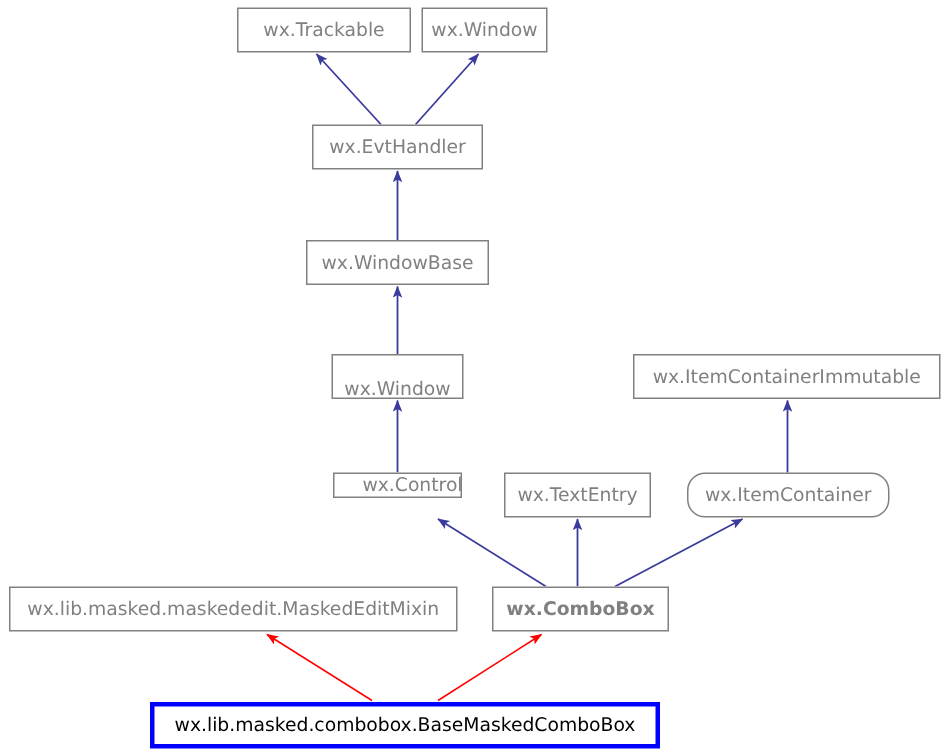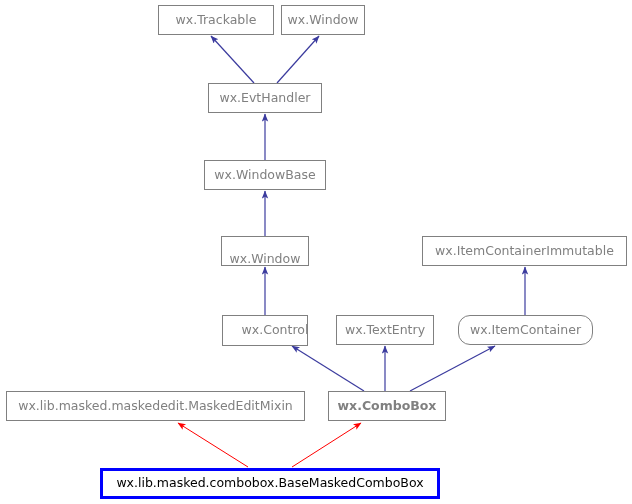--- a/index.html
+++ b/index.html
@@ -84,21 +84,21 @@
       </div>
       <div class="node" style="left: 204px; top: 160px; width: 122px; height: 30px;">
         <span class="node-label">wx.WindowBase</span>
       </div>
       <div class="node" style="left: 221px; top: 236px; width: 88px; height: 30px; align-items: flex-end;">
         <span class="node-label">wx.Window</span>
       </div>
       <div class="node" style="left: 422px; top: 236px; width: 205px; height: 30px;">
         <span class="node-label">wx.ItemContainerImmutable</span>
       </div>
-      <div class="node" style="left: 222px; top: 315px; width: 86px; height: 31px; padding-left: 20px;">
+      <div class="node" style="left: 222px; top: 315px; width: 86px; height: 17px; padding-left: 20px;">
         <span class="node-label">wx.Control</span>
       </div>
       <div class="node" style="left: 336px; top: 315px; width: 98px; height: 30px;">
         <span class="node-label">wx.TextEntry</span>
       </div>
       <div class="node" style="left: 458px; top: 315px; width: 135px; height: 30px; border-radius: 12px;">
         <span class="node-label">wx.ItemContainer</span>
       </div>
       <div class="node" style="left: 6px; top: 391px; width: 299px; height: 30px;">
         <span class="node-label">wx.lib.masked.maskededit.MaskedEditMixin</span>

